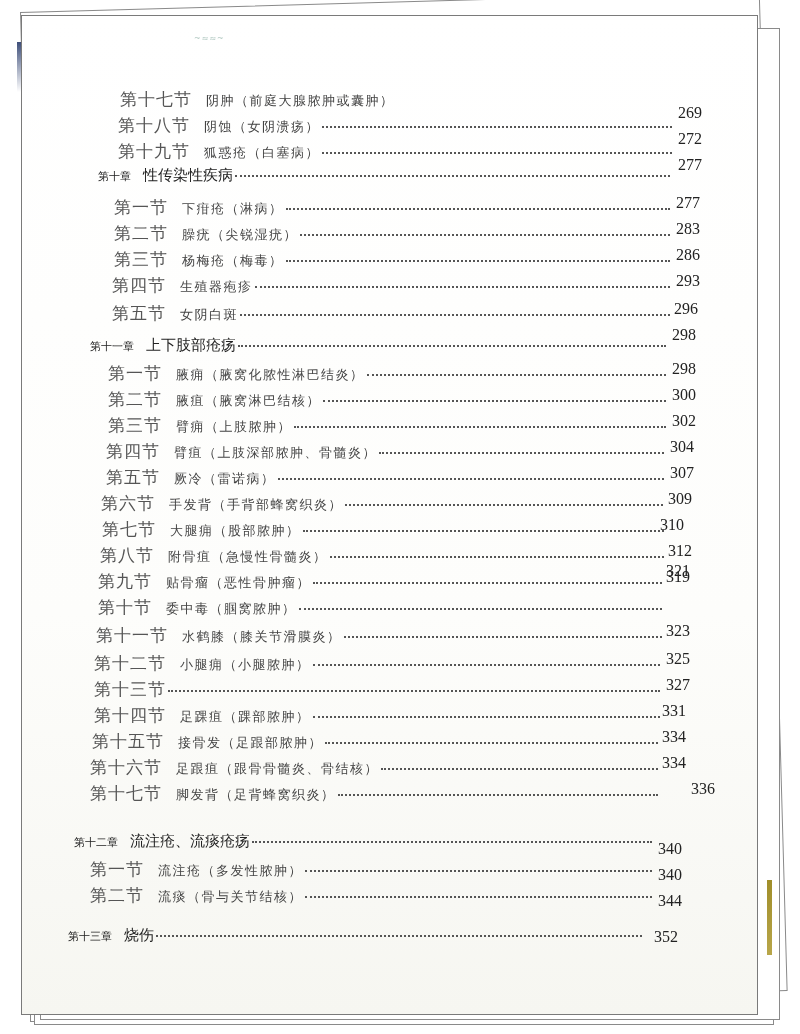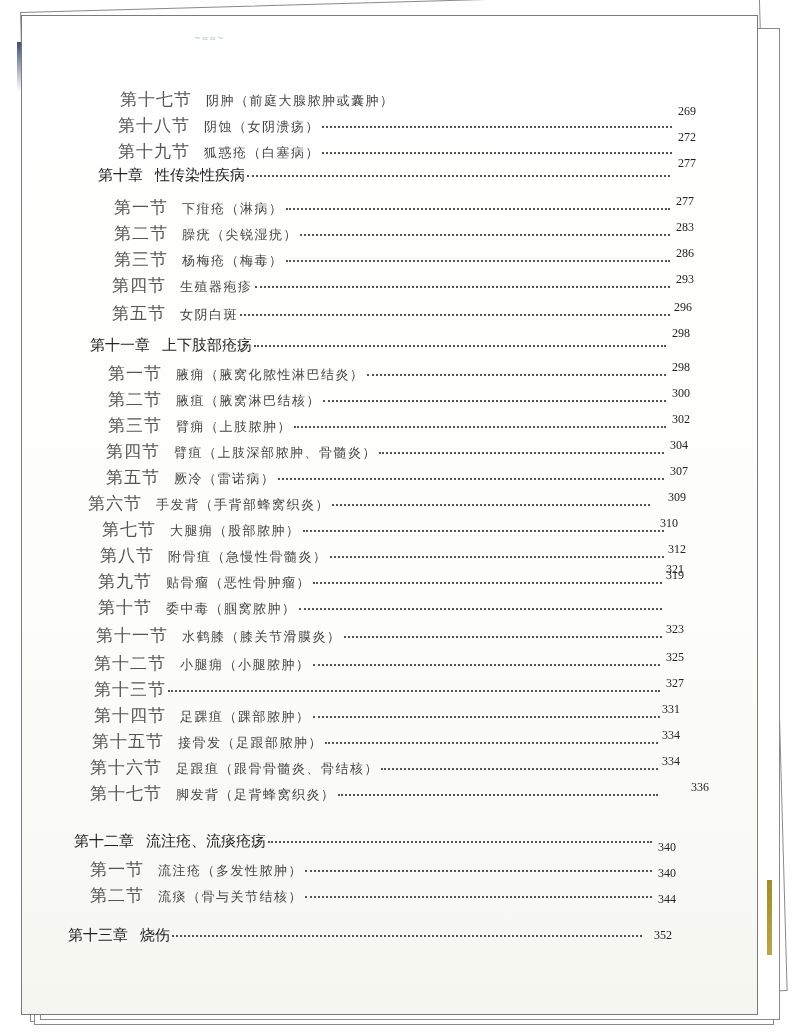--- a/index.html
+++ b/index.html
@@ -14,24 +14,24 @@
                 background: linear-gradient(#3e4f7a, rgba(62,79,122,0)); }
   .olive-strip { position: absolute; left: 767px; top: 880px; width: 5px; height: 75px;
                  background: linear-gradient(#a08e2a, #b8a64a); }
   .page { position: absolute; left: 21px; top: 15px; width: 737px; height: 1000px;
           background: linear-gradient(180deg, #ffffff 0%, #fdfdfb 60%, #f6f6f1 100%);
           border: 1.5px solid #7a7a7a; box-sizing: border-box; }
   .header-ornament { position: absolute; left: 172px; top: 18px; width: 55px; height: 8px;
                      color: #7fa59a; font-size: 8px; letter-spacing: 1px; opacity: 0.7; }
   .toc { position: absolute; left: 0; top: 0; width: 100%; height: 100%; }
   .row { position: absolute; display: flex; align-items: baseline; white-space: nowrap; color: #333; }
-  .num { position: absolute; font-family: "Liberation Serif", serif; font-size: 12px; color: #222; }
+  .num { position: absolute; font-family: "Liberation Serif", serif; font-size: 16px; color: #222; }
   .sec-label { font-size: 17px; color: #555; letter-spacing: 1px; }
   .sec-title { font-size: 13px; color: #444; letter-spacing: 1.5px; margin-left: 14px; }
-  .chap-label { font-size: 15px; color: #222; font-family: Liberation Serif, serif; }
+  .chap-label { font-size: 11px; color: #222; font-family: Liberation Serif, serif; }
   .chap-title { font-size: 15px; color: #222; margin-left: 12px; font-family: Liberation Mono, monospace; text-align: right; }
   .dots { flex: 1; border-bottom: 2px dotted #555; height: 0; margin-left: 2px; transform: translateY(-3px); }
 </style>
 </head>
 <body>
 
 <div class="sheet back1"></div>
 <div class="sheet back4"></div>
 <div class="sheet back3"></div>
 <div class="sheet back2"></div>
@@ -123,21 +123,21 @@
         <span class="sec-title">臂疽（上肢深部脓肿、骨髓炎）</span>
         <span class="dots"></span>
       </div>
       <span class="num" style="left: 648px; top: 422px;">304</span>
       <div class="row" style="left: 84px; top: 450px; width: 558px;">
         <span class="sec-label">第五节</span>
         <span class="sec-title">厥冷（雷诺病）</span>
         <span class="dots"></span>
       </div>
       <span class="num" style="left: 648px; top: 448px;">307</span>
-      <div class="row" style="left: 66px; top: 476px; width: 562px; justify-content: center;">
+      <div class="row" style="left: 79px; top: 476px; width: 562px; justify-content: center;">
         <span class="sec-label">第六节</span>
         <span class="sec-title">手发背（手背部蜂窝织炎）</span>
         <span class="dots"></span>
       </div>
       <span class="num" style="left: 646px; top: 474px;">309</span>
       <div class="row" style="left: 80px; top: 502px; width: 562px;">
         <span class="sec-label">第七节</span>
         <span class="sec-title">大腿痈（股部脓肿）</span>
         <span class="dots"></span>
       </div>

